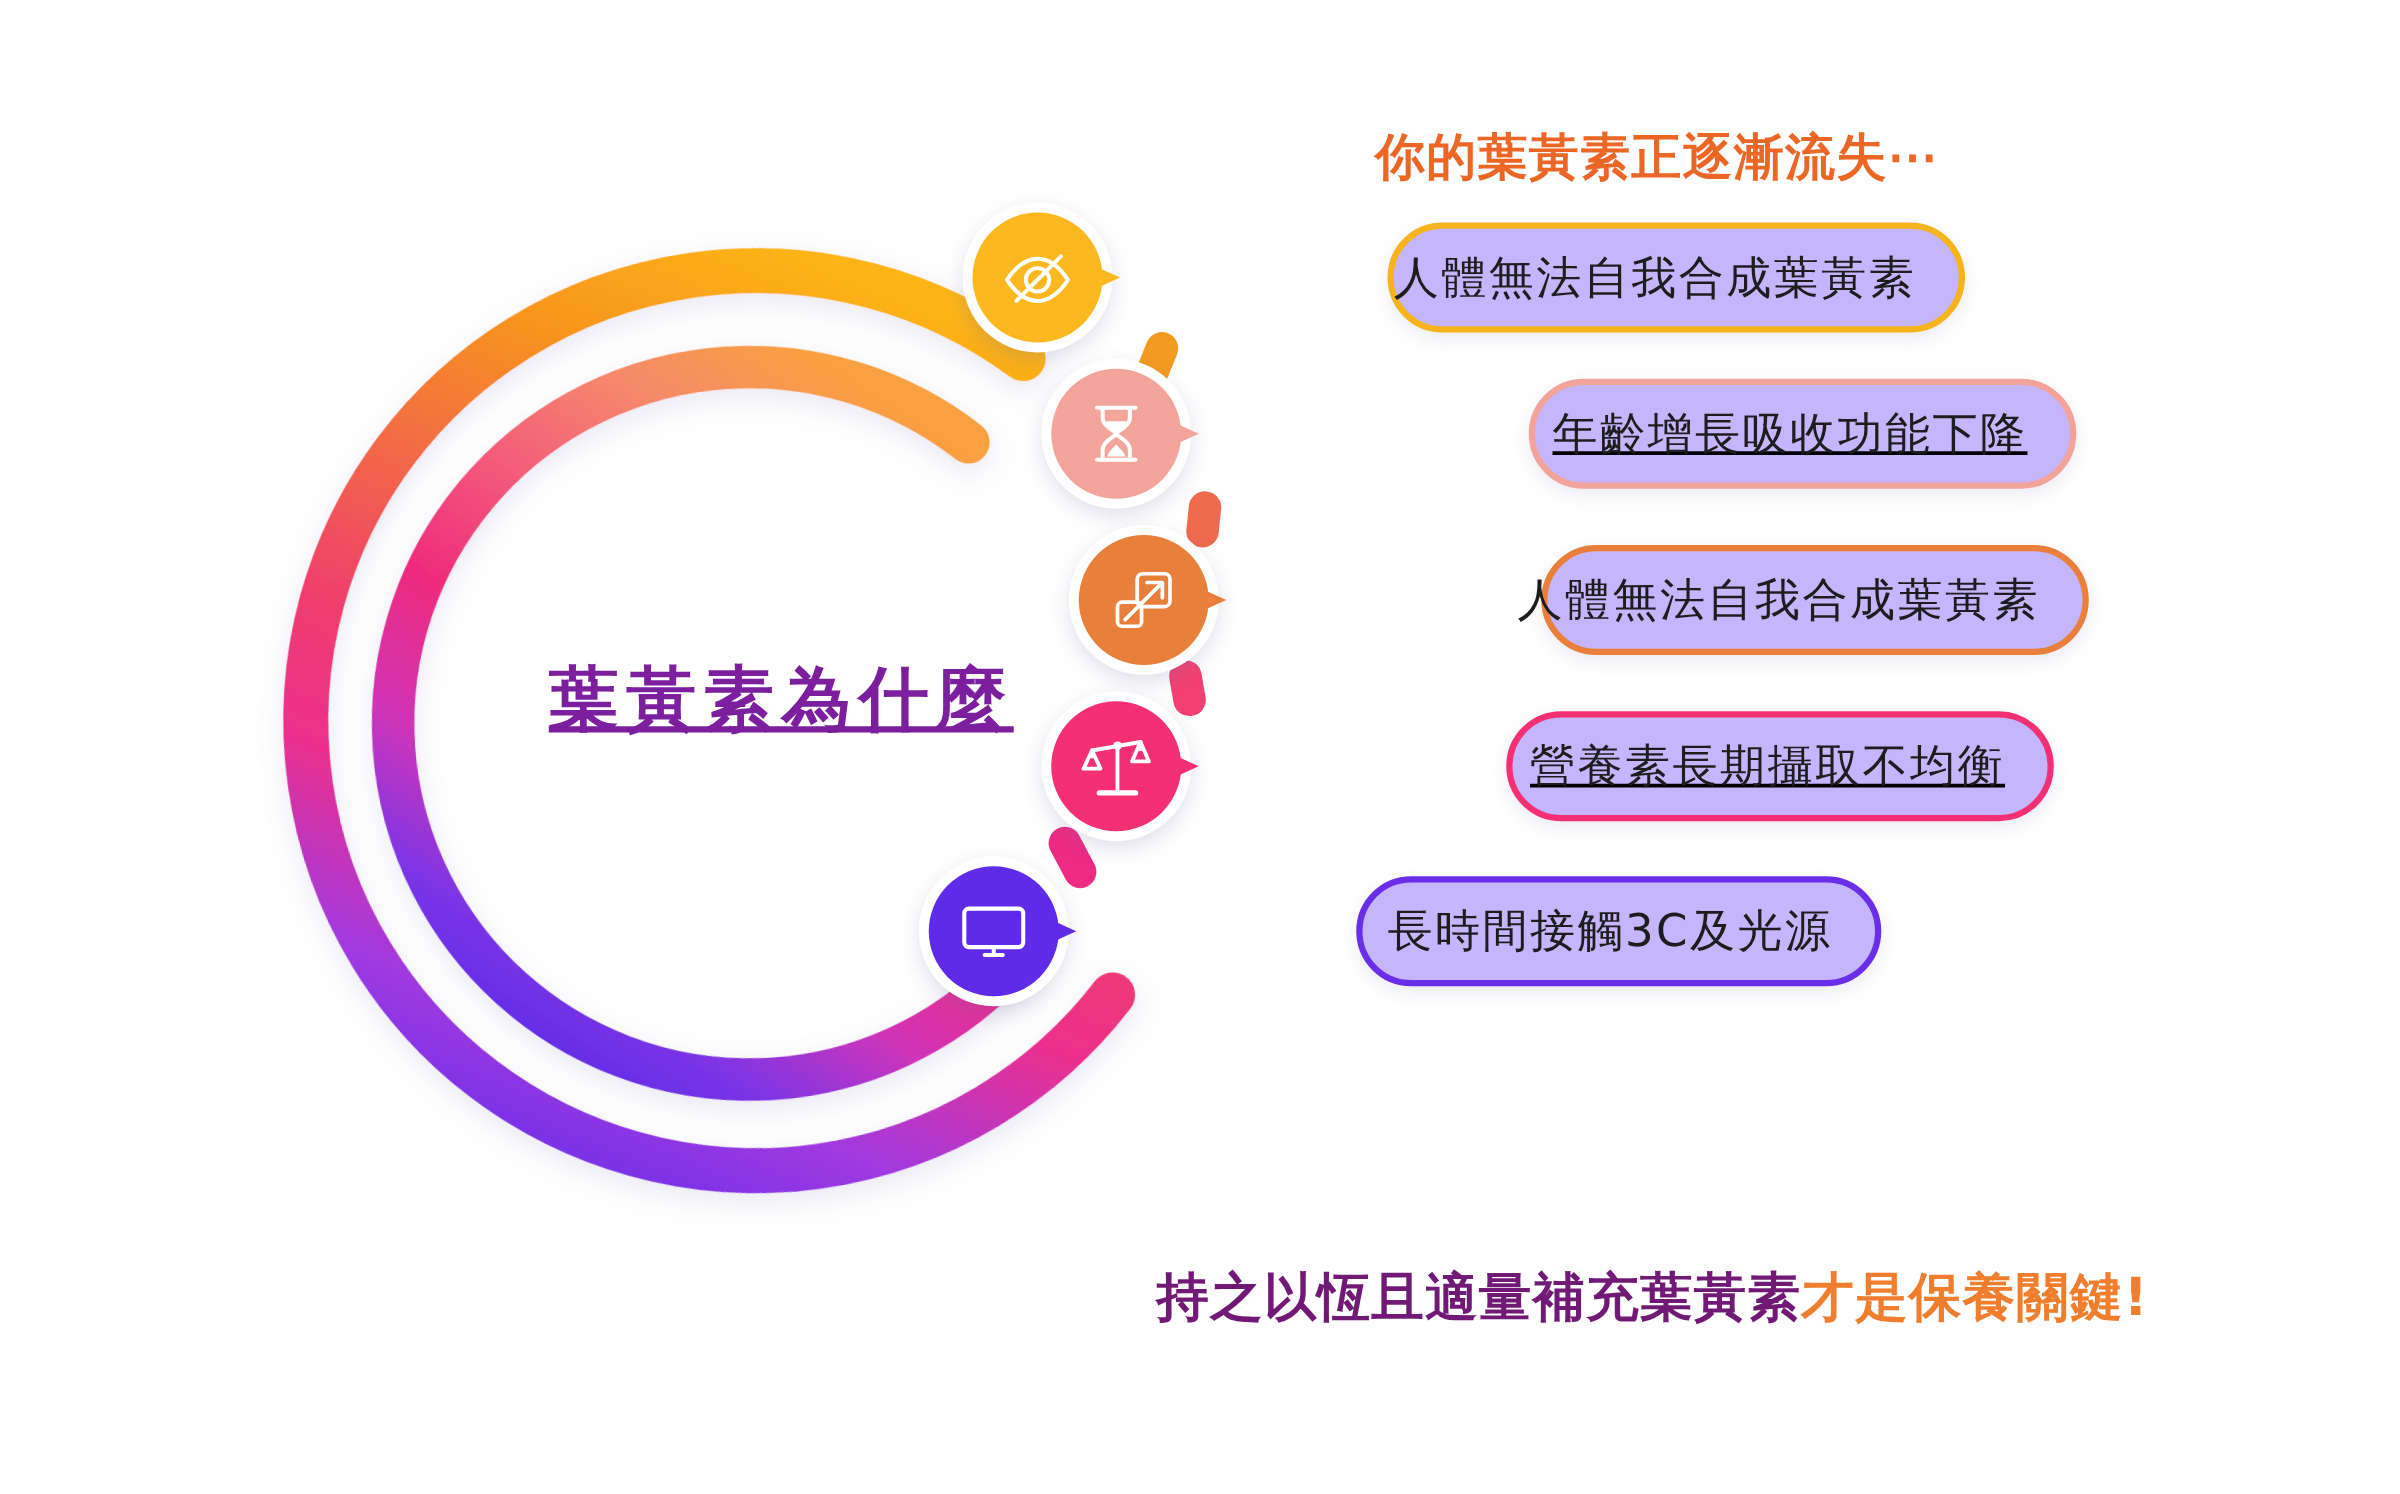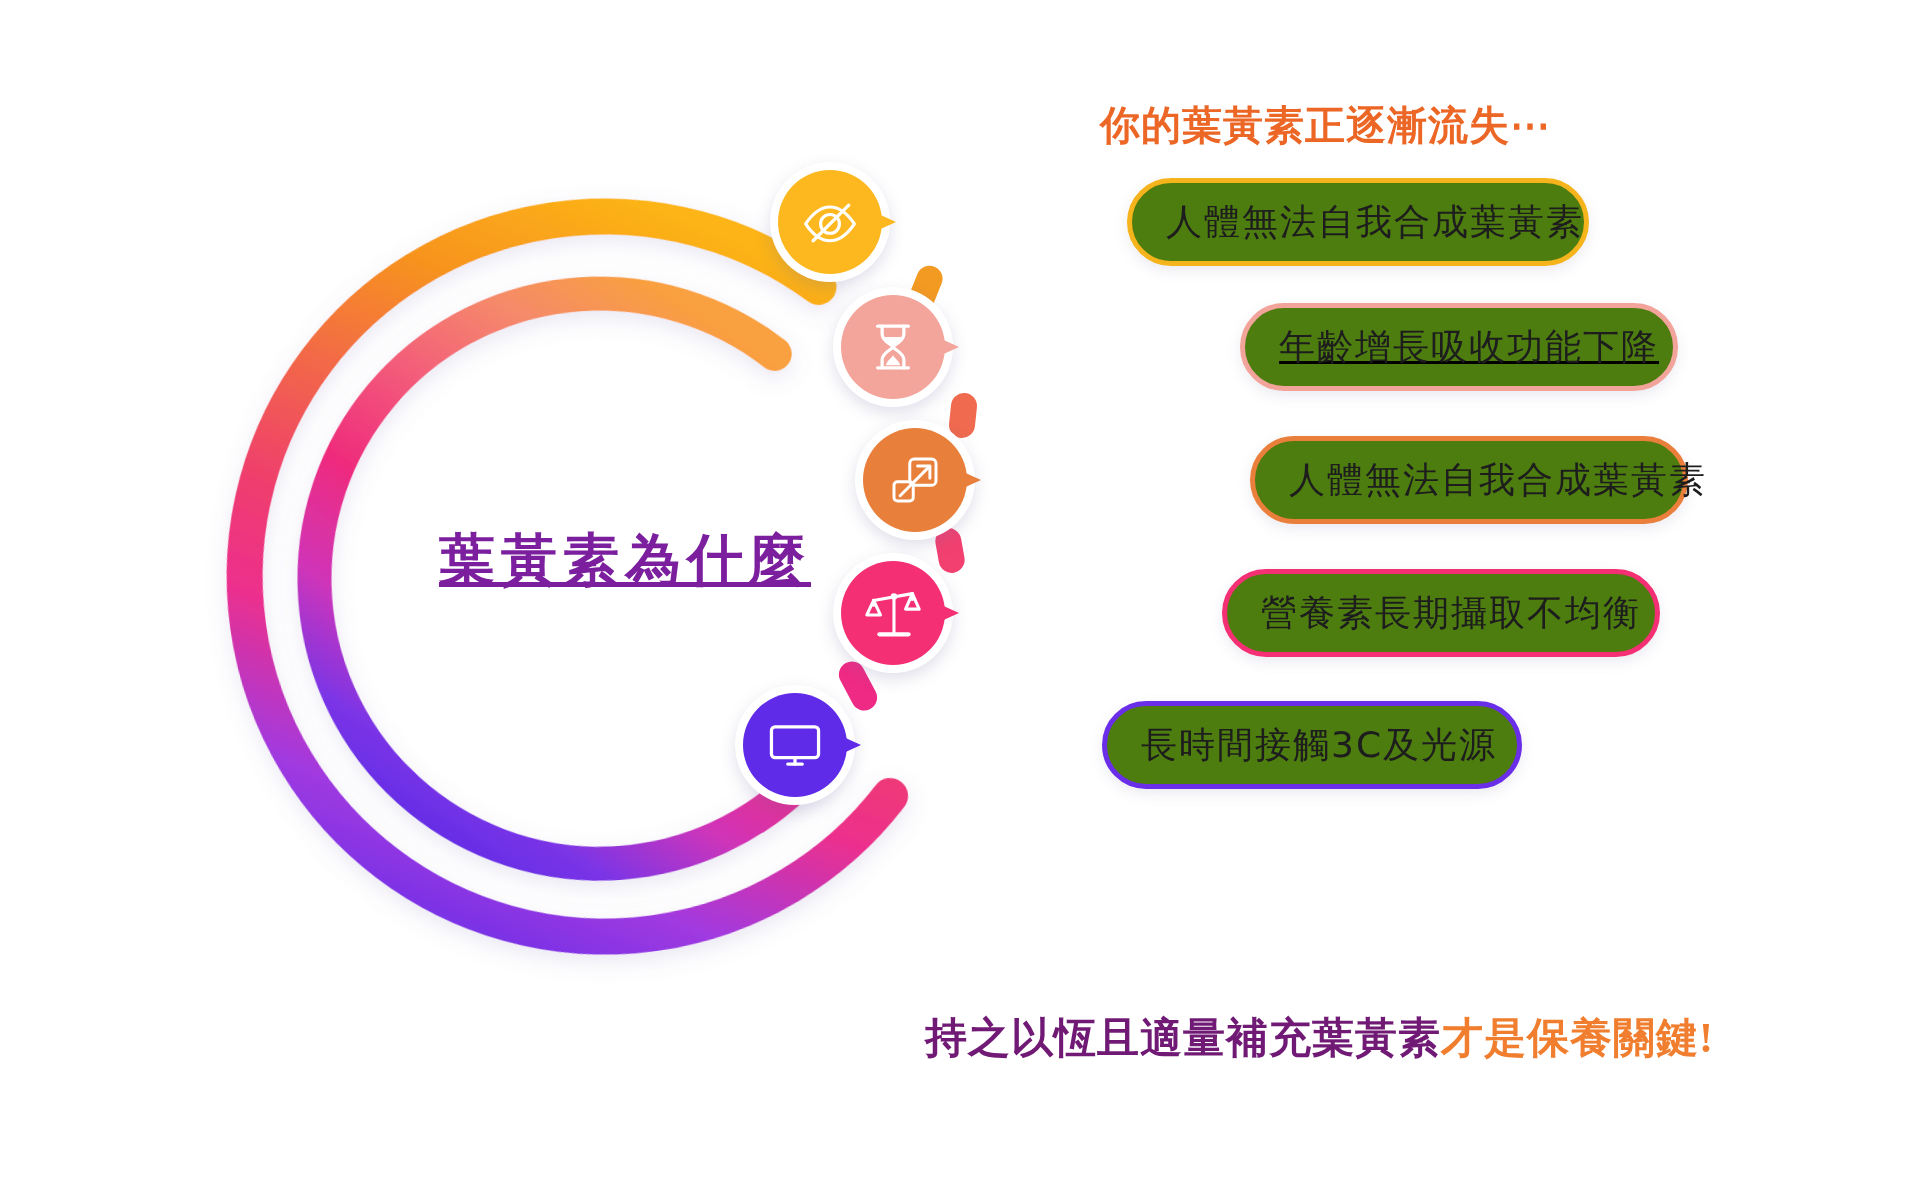--- a/index.html
+++ b/index.html
@@ -70,21 +70,21 @@
     position: absolute;
     left: 925px;
     top: 1010px;
     font-size: 42px;
     font-weight: 700;
     letter-spacing: 1px;
     white-space: nowrap;
     font-family: "DejaVu Sans", "Liberation Sans", sans-serif;
   }
   .bottom-caption .strong { color: #e01c24; }
-  .bottom-caption .soft   { color: #f07e2e; font-family: Liberation Serif, serif; }
+  .bottom-caption .soft   { color: #f07e2e; }
 
   
   .item {
     position: absolute;
     height: 120px;
   }
 
   .icon-badge {
     position: absolute;
     left: 0;
@@ -119,29 +119,28 @@
     border-radius: 6px 40% 40% 6px / 6px 50% 50% 6px;
     clip-path: polygon(0% 0%, 100% 50%, 0% 100%);
   }
   .icon-disc svg { position: relative; z-index: 2; }
 
   .bubble {
     position: absolute;
     top: 16px;
     height: 88px;
     box-sizing: border-box;
-    background: #4d7c0f;
+    background: #c4b5fd;
     border: 5px solid #cccccc;
     border-radius: 46px;
     display: flex;
     align-items: center;
-    justify-content: flex-start;
+    justify-content: flex-end;
     padding: 0 34px;
     box-shadow: 0 5px 14px rgba(120,110,160,0.14);
-    margin-left: 17px;
   }
   .bubble span {
     font-size: 36px;
     font-weight: 500;
     color: #1d1d1d;
     letter-spacing: 2px;
     white-space: nowrap;
     font-family: "DejaVu Sans", "Liberation Sans", sans-serif;
   }
 
@@ -259,21 +258,21 @@
           <line x1="33" y1="18" x2="33" y2="52"></line>
           <line x1="18" y1="54" x2="48" y2="54" stroke-width="4.4"></line>
           <line x1="12" y1="19" x2="52" y2="12"></line>
           <path d="M12 19 L5 34 L19 34 Z" fill="none"></path>
           <path d="M52 12 L45 28 L59 28 Z" fill="none"></path>
           <line x1="12" y1="19" x2="12" y2="24"></line>
           <line x1="52" y1="12" x2="52" y2="18"></line>
         </svg>
       </div>
     </div>
-    <div class="bubble" id="bub-3" style="left: 372px; width: 438px; border-color: rgb(244, 47, 116);">
+    <div class="bubble" id="bub-3" style="left: 372px; width: 438px; border-color: rgb(244, 47, 116); text-decoration: underline;">
       <span>營養素長期攝取不均衡</span>
     </div>
   </div>
 
   <div class="item" id="item-4" style="left: 735px; top: 685px; width: 770px;">
     <div class="icon-badge">
       <div class="icon-disc" id="disc-4" style="background: rgb(95, 42, 232);">
         <svg width="58" height="58" viewBox="0 0 64 64" fill="none" stroke="#ffffff" stroke-width="3.6" stroke-linecap="round" stroke-linejoin="round">
           <rect x="6" y="12" width="52" height="34" rx="4"></rect>
           <line x1="24" y1="53" x2="40" y2="53"></line>

